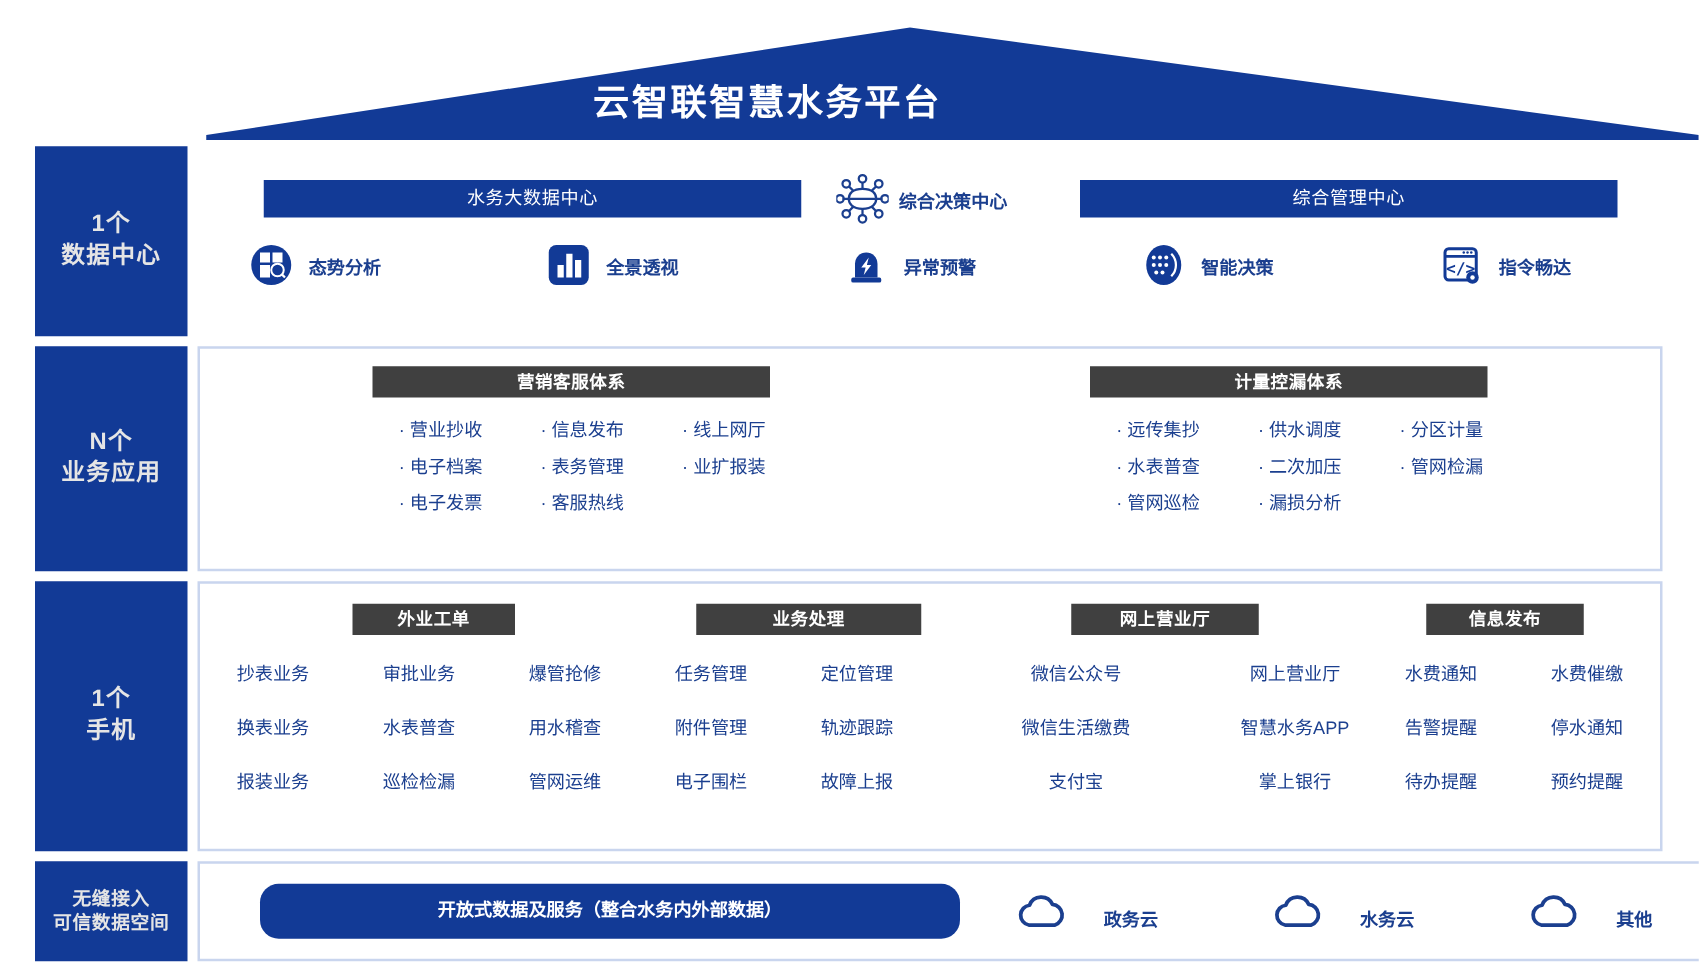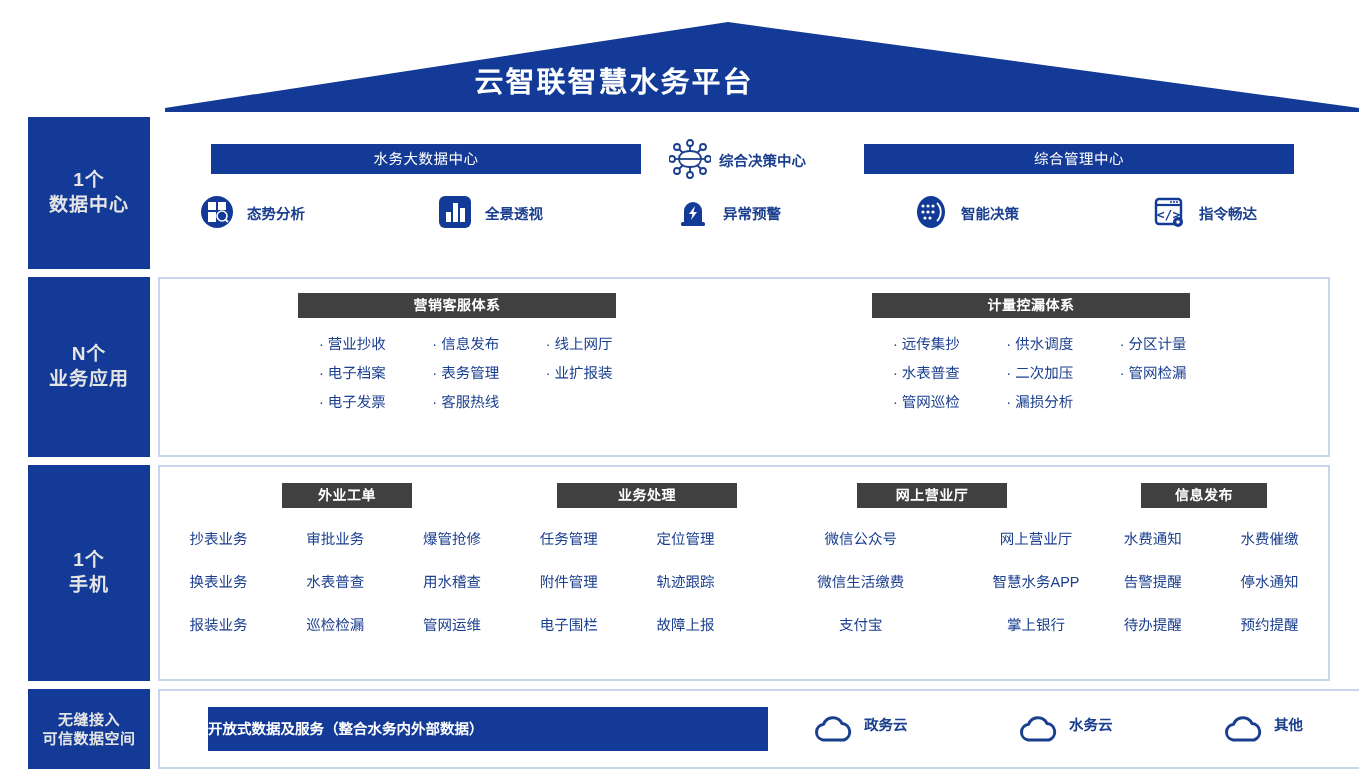--- a/index.html
+++ b/index.html
@@ -89,25 +89,25 @@
     row-gap: 22px;
     text-align: center;
   }
   .mob-grid span { font-size: 14.5px; color: #1b3f8f; white-space: nowrap; }
 
   
   .r4 { left: 28px; top: 689px; width: 1302px; height: 80px; }
   .r4 .row-body { margin-left: 8px; display: flex; align-items: center; }
   .open-bar {
     background: #123a96; color: #fff;
-    width: 560px; height: 44px; line-height: 44px; text-align: left;
-    font-size: 14.5px; font-weight: bold; margin-left: 48px;
+    width: 560px; height: 44px; line-height: 44px; text-align: center;
+    font-size: 14.5px; font-weight: bold; margin-left: 48px; border-radius: 15px;
   }
   .clouds { display: flex; align-items: center; margin-left: 44px; }
-  .cloud-item { display: flex; align-items: flex-start; gap: 8px; width: 205px; }
+  .cloud-item { display: flex; align-items: flex-end; gap: 27px; width: 205px; }
   .cloud-item .lbl { font-size: 14.5px; font-weight: bold; color: #1b3f8f; }
 
   svg { display: block; }
 </style>
 </head>
 <body>
 
 <div id="page">
 
   <div class="roof-wrap">

